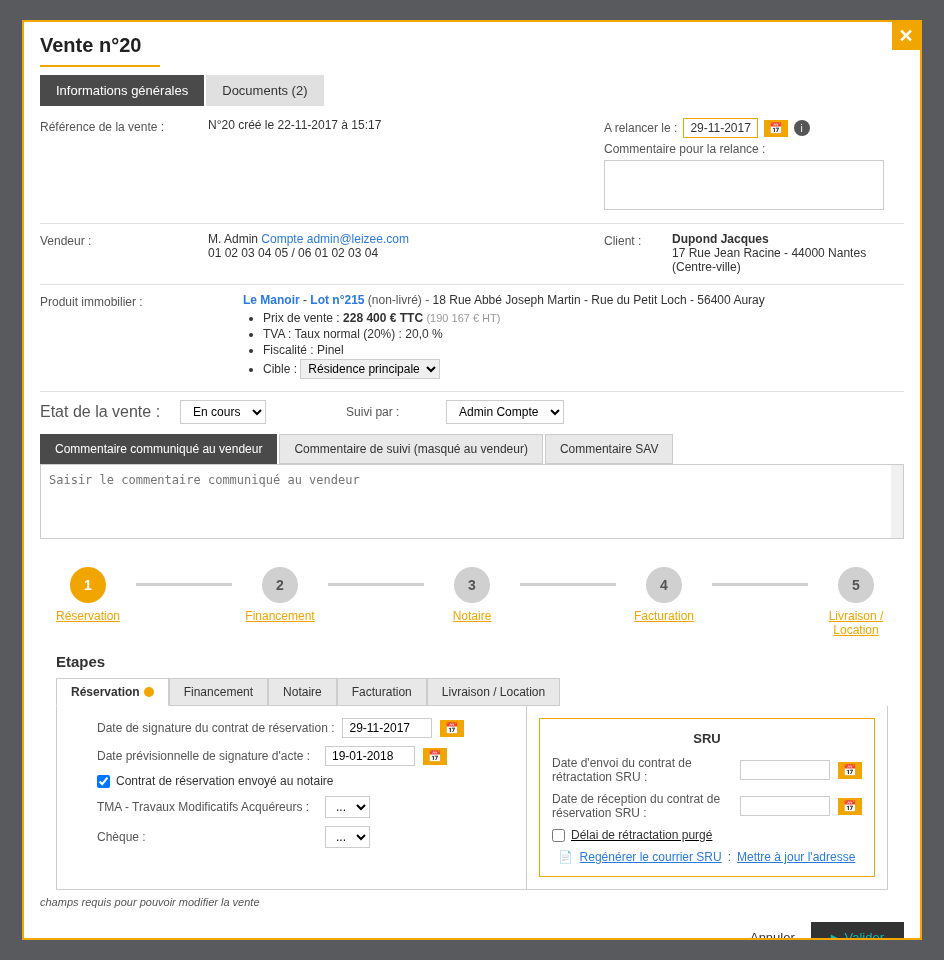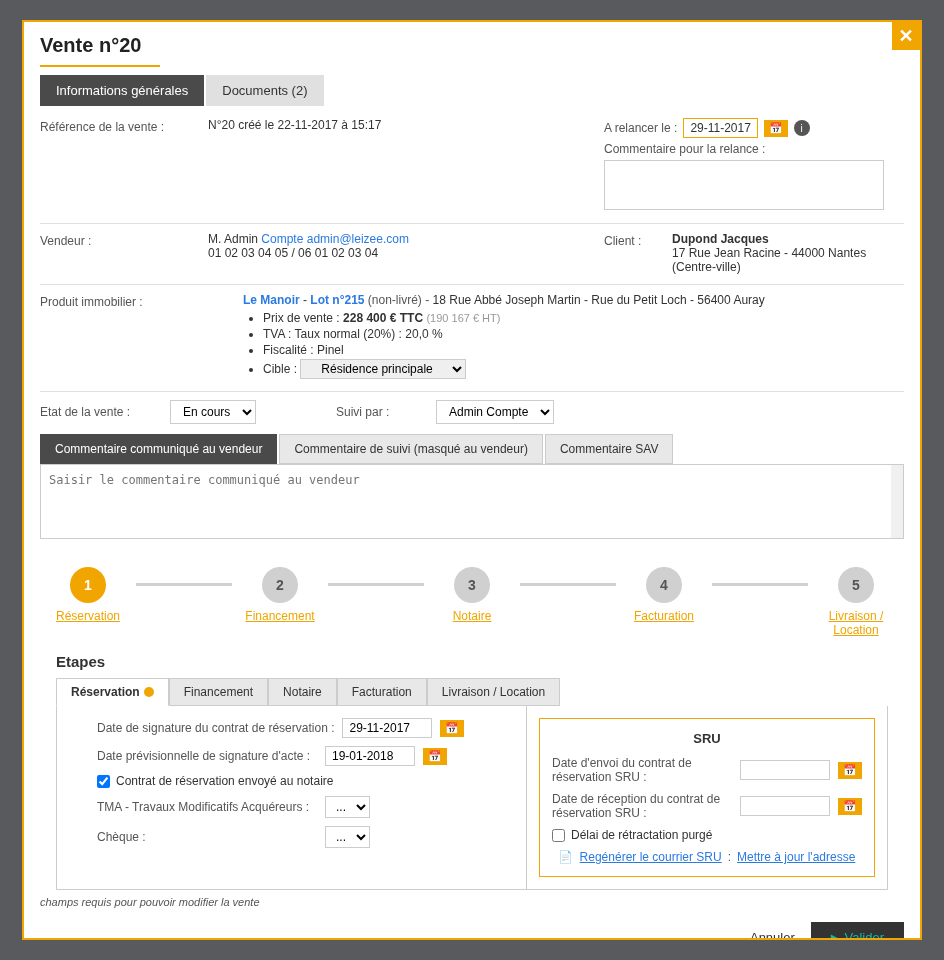--- a/index.html
+++ b/index.html
@@ -159,21 +159,21 @@
     .client-detail { color: #333; font-size: 12px; }
     .product-link { color: #2a7ae2; font-weight: bold; text-decoration: none; }
     .bullet-list { list-style: disc; padding-left: 20px; margin-top: 4px; }
     .bullet-list li { color: #333; font-size: 12px; margin-bottom: 2px; }
     .state-row {
       display: flex;
       align-items: center;
       gap: 20px;
       margin-bottom: 10px;
     }
-    .state-label { color: #555; font-size: 12px; min-width: 110px; }
+    .state-label { color: #555; font-size: 16px; min-width: 110px; }
     .state-select {
       border: 1px solid #ccc;
       padding: 3px 8px;
       font-size: 12px;
       background: #fff;
       cursor: pointer;
     }
     .suivi-label { color: #555; font-size: 12px; min-width: 80px; }
     .comment-tabs {
       display: flex;
@@ -392,20 +392,21 @@
       border: 1px solid #ccc;
       padding: 2px 6px;
       font-size: 12px;
       width: 90px;
     }
     .sru-checkbox-row {
       display: flex;
       align-items: center;
       gap: 6px;
       margin-bottom: 8px;
+      text-decoration: underline;
     }
     .sru-checkbox-row label { font-size: 12px; color: #333; }
     .sru-link-row {
       display: flex;
       align-items: center;
       gap: 6px;
       justify-content: center;
     }
     .sru-link-row a { color: #2a7ae2; font-size: 12px; text-decoration: underline; cursor: pointer; }
     .sru-link-row span { color: #555; font-size: 12px; }
@@ -528,21 +529,21 @@
           <span class="non-livre"> (non-livré) - </span>
           <span>18 Rue Abbé Joseph Martin - Rue du Petit Loch - 56400 Auray</span>
           <ul class="bullet-list">
             <li>
               Prix de vente : <strong>228 400 € TTC</strong>
               <span class="ht-gray">(190 167 € HT)</span>
             </li>
             <li>TVA : Taux normal (20%) : 20,0 %</li>
             <li>Fiscalité : Pinel</li>
             <li>
-              Cible : <select style="font-size:12px; border:1px solid #ccc; padding:1px 16px;"><option>Résidence principale</option></select>
+              Cible : <select style="font-size:12px; border:1px solid #ccc; padding:1px 3px;"><option>Résidence principale</option></select>
             </li>
           </ul>
         </div>
       </div>
 
       <div class="divider"></div>
 
       <div class="state-row">
         <span class="state-label">Etat de la vente :</span>
         <select class="state-select">
@@ -657,21 +658,21 @@
             </select>
           </div>
 
         </div>
 
         <div class="etape-right">
           <div class="sru-box">
             <div class="sru-title">SRU</div>
 
             <div class="sru-field-row">
-              <span class="sru-field-label">Date d'envoi du contrat de réservation SRU :</span>
+              <span class="sru-field-label">Date d'envoi du contrat de rétractation SRU :</span>
               <input class="sru-date-input" type="text" style="">
               <span class="cal-icon">📅</span>
             </div>
 
             <div class="sru-field-row">
               <span class="sru-field-label">Date de réception du contrat de réservation SRU :</span>
               <input class="sru-date-input" type="text" style="">
               <span class="cal-icon">📅</span>
             </div>
 

